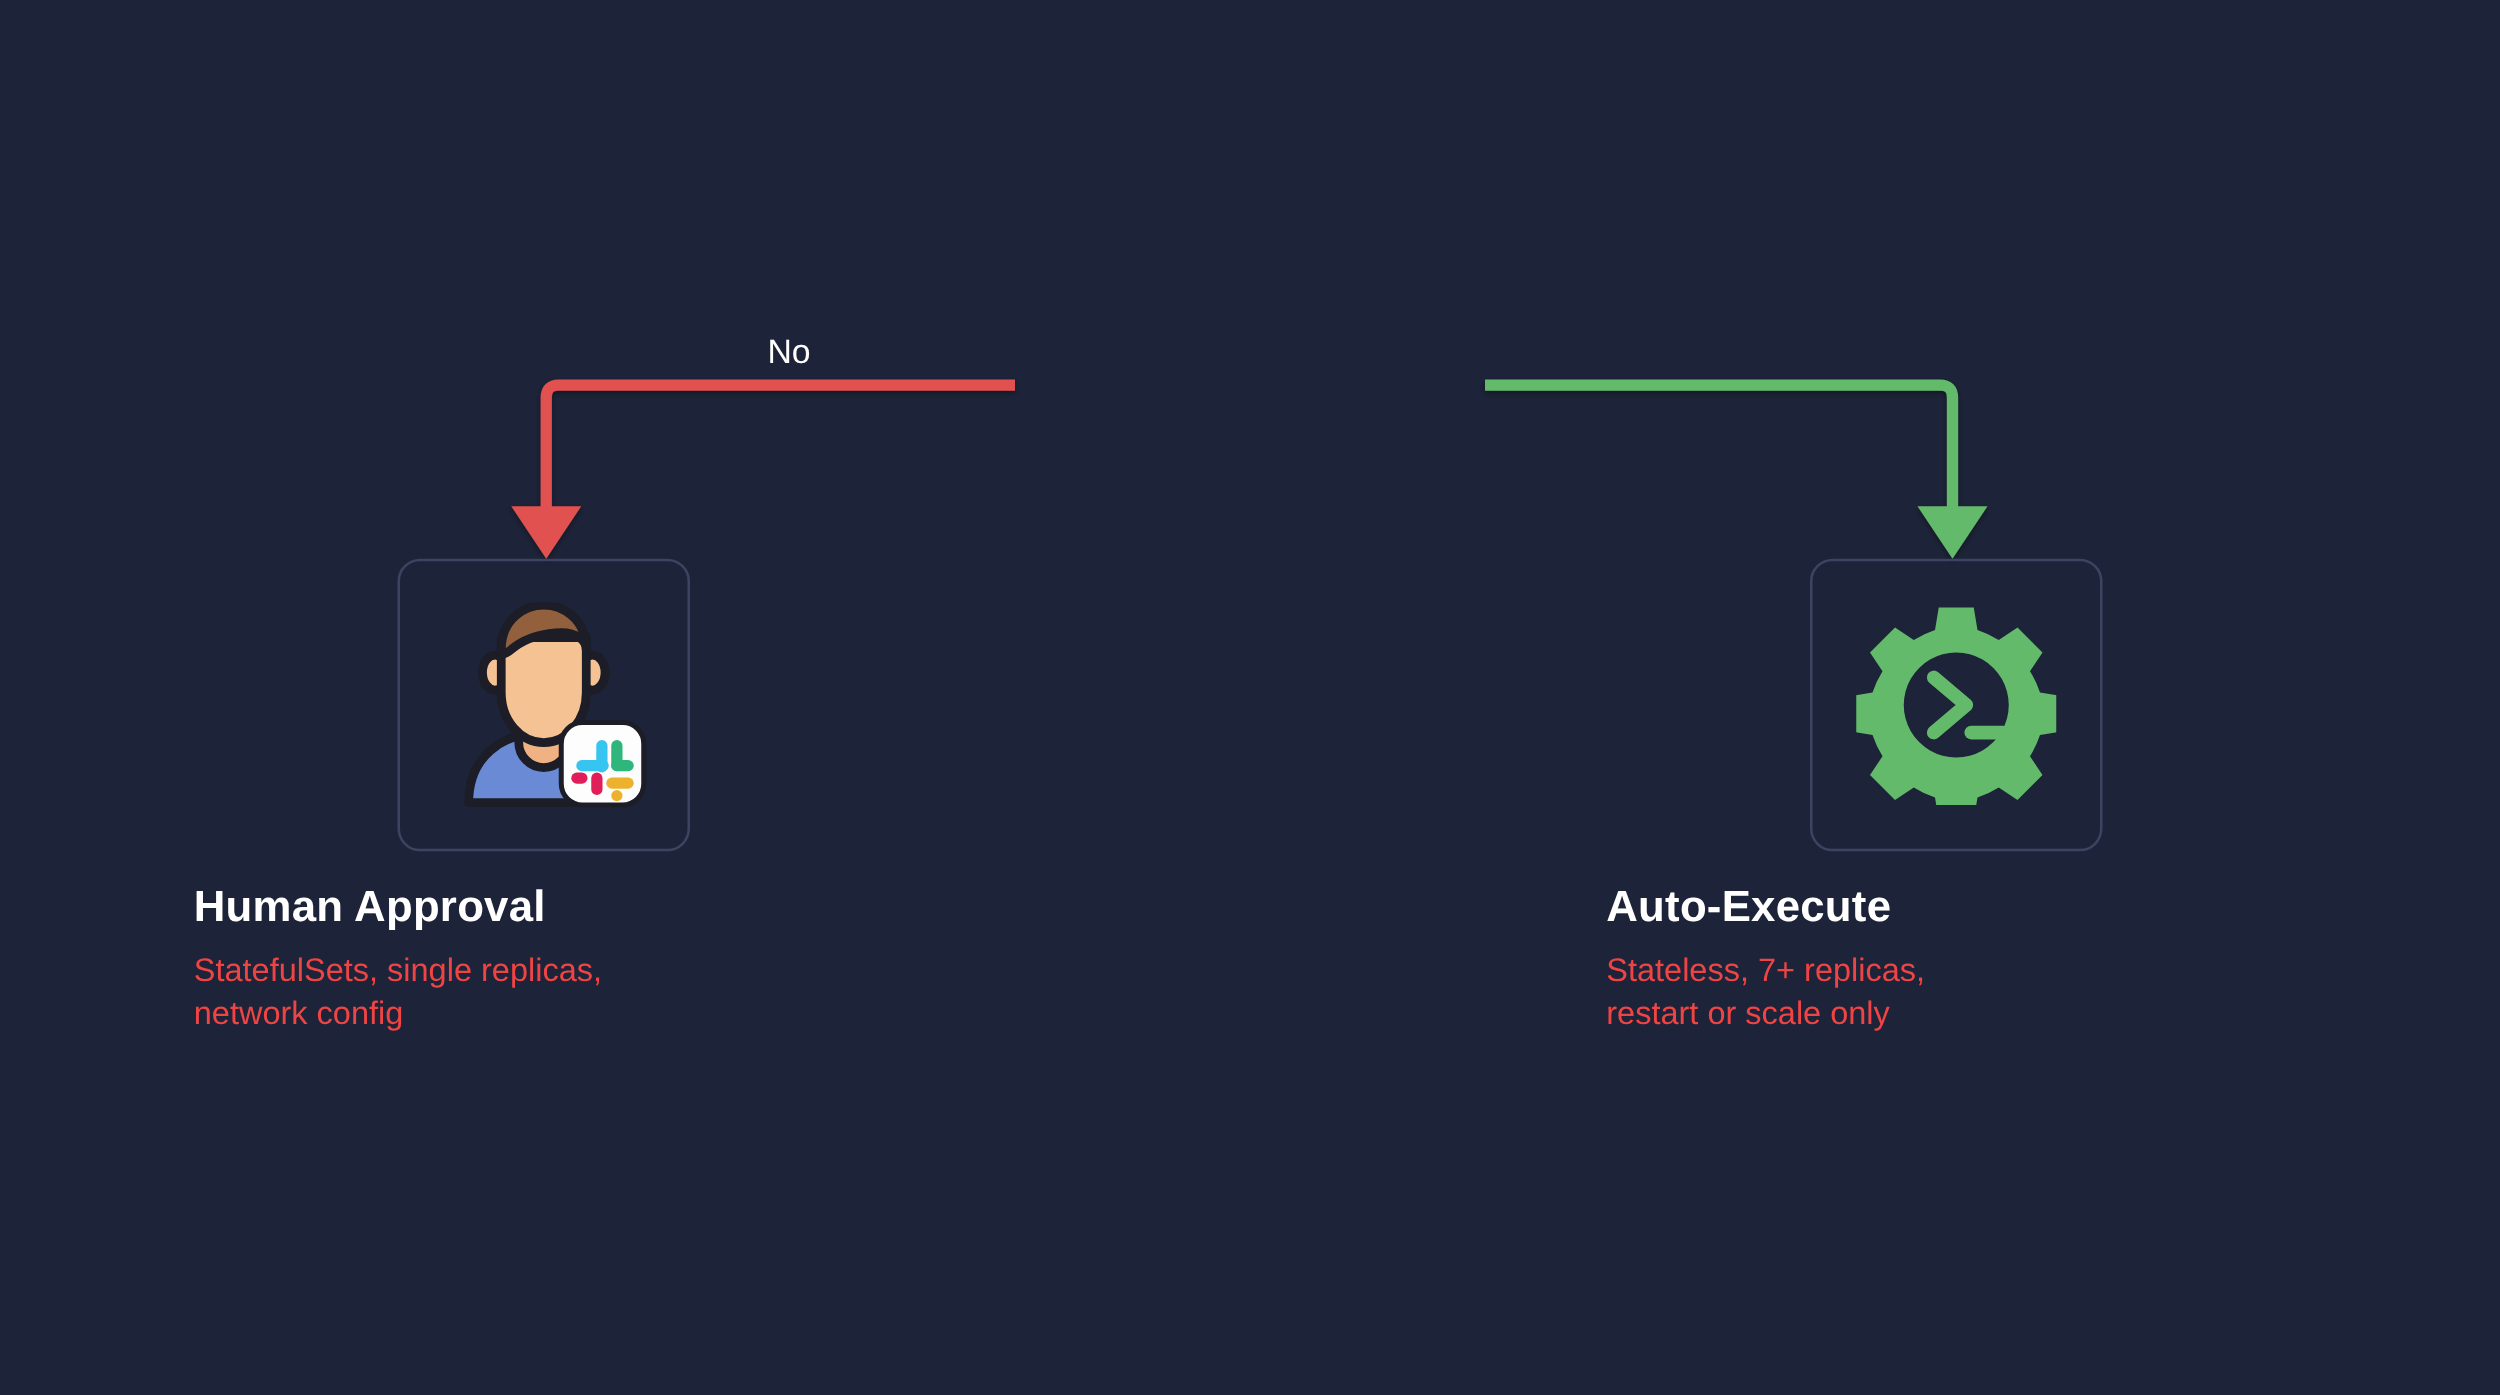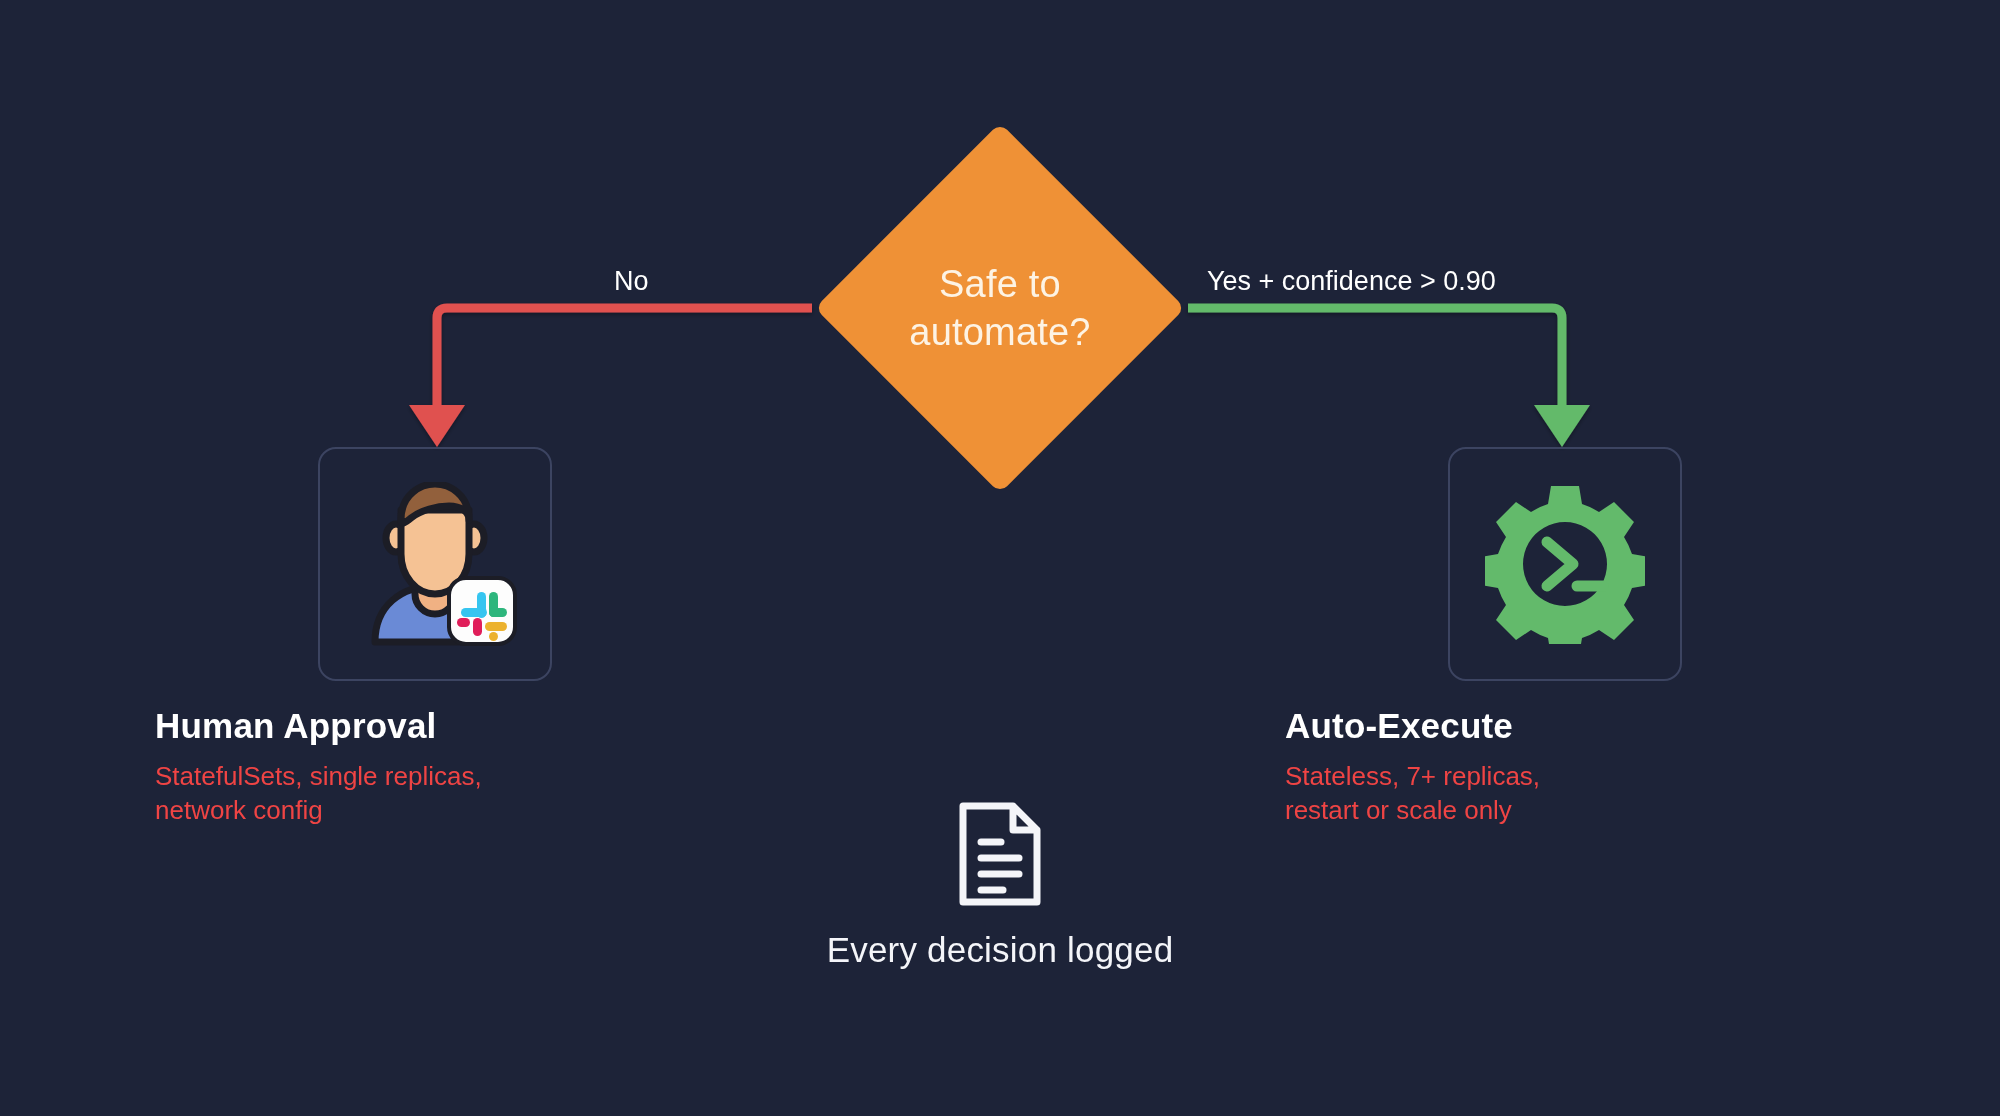--- a/index.html
+++ b/index.html
@@ -155,28 +155,22 @@
       <path d="M 812 308 L 447 308 Q 437 308 437 318 L 437 410" fill="none" stroke="#e0514f" stroke-width="9" stroke-linecap="butt"></path>
       <polygon points="409,405 465,405 437,447" fill="#e0514f"></polygon>
     </g>
 
     <g filter="url(#softshadow)">
       <path d="M 1188 308 L 1552 308 Q 1562 308 1562 318 L 1562 410" fill="none" stroke="#63ba6b" stroke-width="9" stroke-linecap="butt"></path>
       <polygon points="1534,405 1590,405 1562,447" fill="#63ba6b"></polygon>
     </g>
   </svg>
 
-  <div class="diamond-wrap">
-    <div class="diamond-shape"></div>
-    <div class="diamond-label">Safe to
-automate?</div>
-  </div>
 
   <div class="edge-label no">No</div>
-  <div class="edge-label yes">Yes + confidence &gt; 0.90</div>
 
   <div class="card left">
     <svg class="card-icon" width="172" height="164" viewBox="0 0 172 164" xmlns="http://www.w3.org/2000/svg">
 
       <path d="M26 160 C26 124 52 104 86 104 C120 104 146 124 146 160 Z" fill="#6a8ad6" stroke="#1c1d26" stroke-width="7" stroke-linejoin="round"></path>
 
       <path d="M66 84 h40 v28 a20 20 0 0 1 -40 0 Z" fill="#f0b183" stroke="#1c1d26" stroke-width="7" stroke-linejoin="round"></path>
 
       <ellipse cx="47" cy="56" rx="10" ry="14" fill="#f5c294" stroke="#1c1d26" stroke-width="7"></ellipse>
       <ellipse cx="125" cy="56" rx="10" ry="14" fill="#f5c294" stroke="#1c1d26" stroke-width="7"></ellipse>
@@ -222,24 +216,14 @@
     <p class="caption-sub">StatefulSets, single replicas,
 network config</p>
   </div>
 
   <div class="caption right">
     <p class="caption-title">Auto-Execute</p>
     <p class="caption-sub">Stateless, 7+ replicas,
 restart or scale only</p>
   </div>
 
-  <div class="footer">
-    <svg class="footer-icon" width="90" height="108" viewBox="0 0 90 108" xmlns="http://www.w3.org/2000/svg">
-      <path d="M8 6 h50 l24 24 v72 h-74 Z M58 6 v24 h24" fill="none" stroke="#f4f5f9" stroke-width="7" stroke-linejoin="round" stroke-linecap="round"></path>
-      <path d="M26 42 h20" stroke="#f4f5f9" stroke-width="7" stroke-linecap="round"></path>
-      <path d="M26 58 h38" stroke="#f4f5f9" stroke-width="7" stroke-linecap="round"></path>
-      <path d="M26 74 h38" stroke="#f4f5f9" stroke-width="7" stroke-linecap="round"></path>
-      <path d="M26 90 h22" stroke="#f4f5f9" stroke-width="7" stroke-linecap="round"></path>
-    </svg>
-    <span class="footer-text">Every decision logged</span>
-  </div>
 
 </div>
 
 </body></html>

